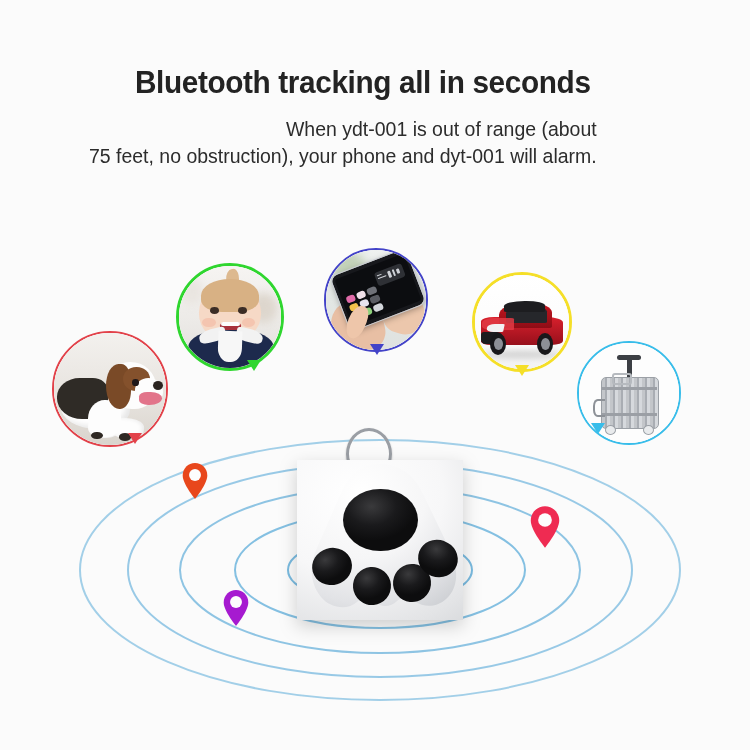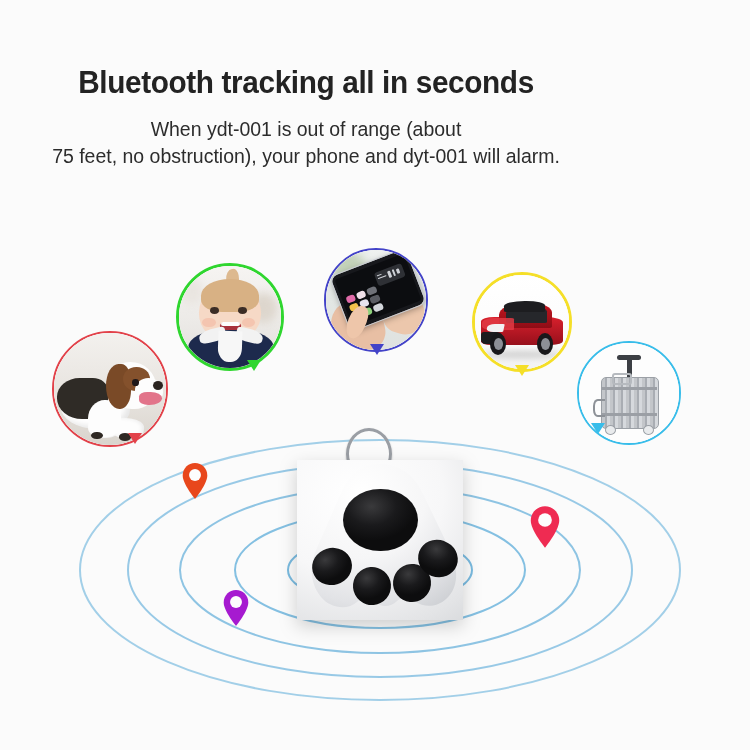--- a/index.html
+++ b/index.html
@@ -15,21 +15,21 @@
     overflow: hidden;
     font-family: "Liberation Sans", sans-serif;
   }
 
   
   .header-block {
     position: absolute;
     left: 0;
     top: 62px;
     width: 612px;
-    text-align: center;
+    text-align: right;
   }
   .title {
     font-size: 32px;
     font-weight: bold;
     color: #232323;
     letter-spacing: -0.4px;
     line-height: 1.25;
     margin: 0;
     transform: scaleX(0.93);
   }

